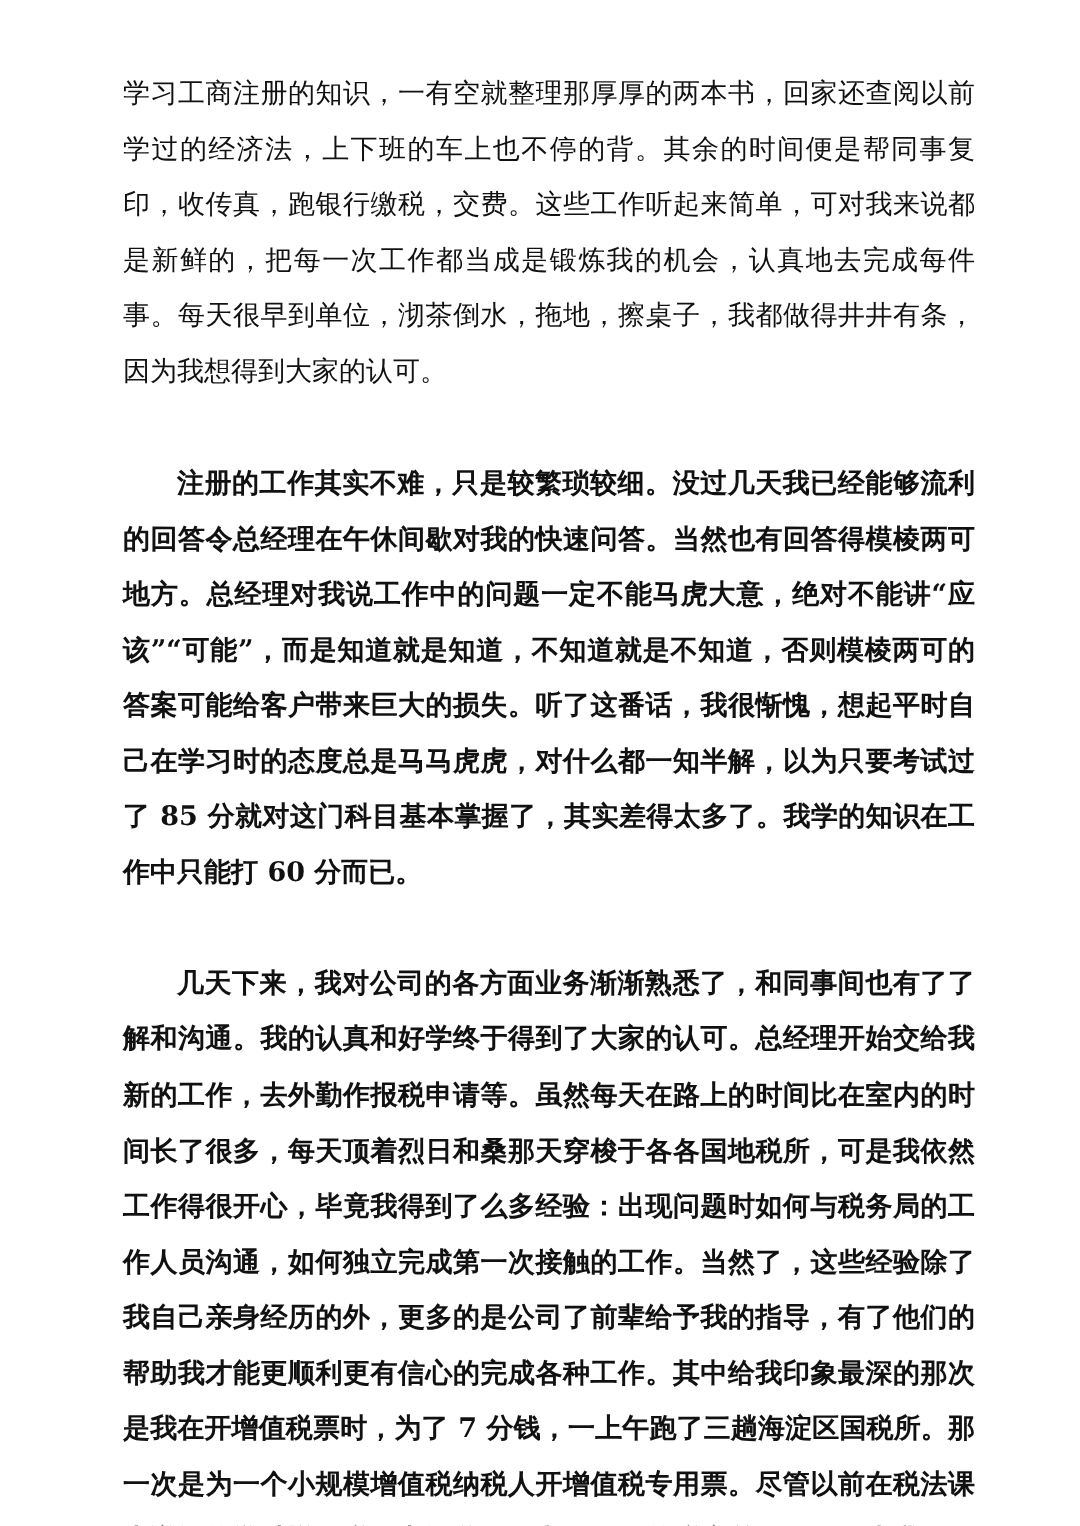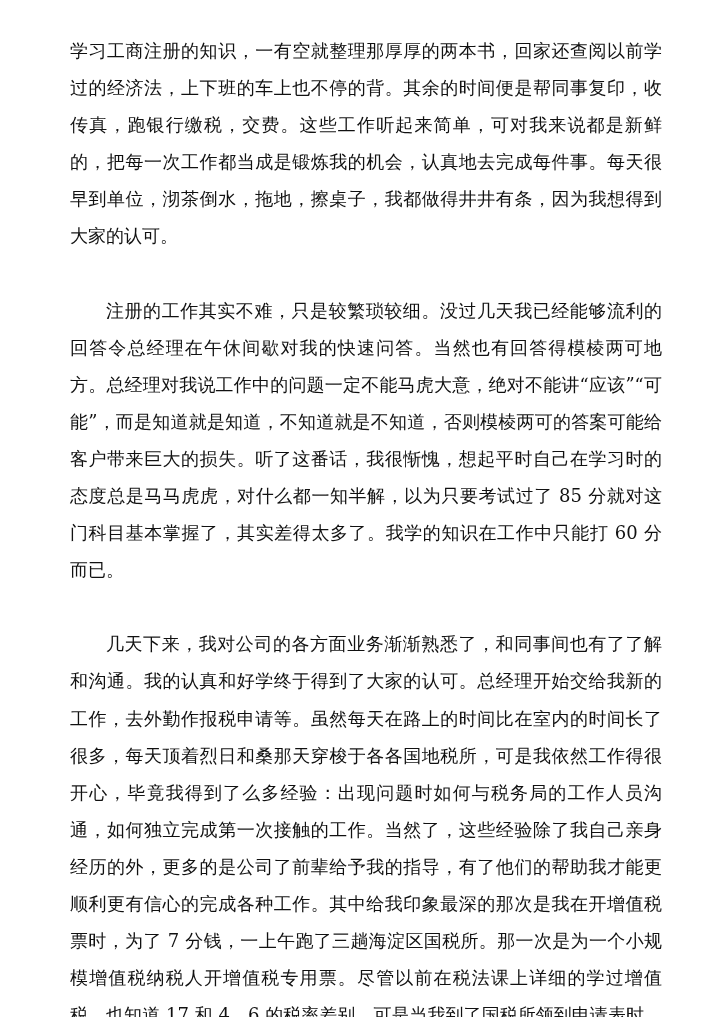--- a/index.html
+++ b/index.html
@@ -17,30 +17,31 @@
       position: absolute;
       left: 70px;
       top: 32px;
       width: 592px;
       color: #111111;
       font-family: "DejaVu Serif", "Liberation Serif", serif;
       font-size: 18px;
       line-height: 37.1px;
     }
     .para {
-      margin: 0;
+      margin: 12px;
       text-align: justify;
       text-justify: inter-character;
       word-break: break-all;
     }
     .para.indent {
       text-indent: 2em;
     }
     .para + .para {
       margin-top: 37px;
+      font-weight: bold;
     }
   </style>
 </head>
 <body>
 
 <div class="page">
   <p class="para">学习工商注册的知识，一有空就整理那厚厚的两本书，回家还查阅以前学过的经济法，上下班的车上也不停的背。其余的时间便是帮同事复印，收传真，跑银行缴税，交费。这些工作听起来简单，可对我来说都是新鲜的，把每一次工作都当成是锻炼我的机会，认真地去完成每件事。每天很早到单位，沏茶倒水，拖地，擦桌子，我都做得井井有条，因为我想得到大家的认可。</p>
   <p class="para indent">注册的工作其实不难，只是较繁琐较细。没过几天我已经能够流利的回答令总经理在午休间歇对我的快速问答。当然也有回答得模棱两可地方。总经理对我说工作中的问题一定不能马虎大意，绝对不能讲“应该”“可能”，而是知道就是知道，不知道就是不知道，否则模棱两可的答案可能给客户带来巨大的损失。听了这番话，我很惭愧，想起平时自己在学习时的态度总是马马虎虎，对什么都一知半解，以为只要考试过了 85 分就对这门科目基本掌握了，其实差得太多了。我学的知识在工作中只能打 60 分而已。</p>
   <p class="para indent">几天下来，我对公司的各方面业务渐渐熟悉了，和同事间也有了了解和沟通。我的认真和好学终于得到了大家的认可。总经理开始交给我新的工作，去外勤作报税申请等。虽然每天在路上的时间比在室内的时间长了很多，每天顶着烈日和桑那天穿梭于各各国地税所，可是我依然工作得很开心，毕竟我得到了么多经验：出现问题时如何与税务局的工作人员沟通，如何独立完成第一次接触的工作。当然了，这些经验除了我自己亲身经历的外，更多的是公司了前辈给予我的指导，有了他们的帮助我才能更顺利更有信心的完成各种工作。其中给我印象最深的那次是我在开增值税票时，为了 7 分钱，一上午跑了三趟海淀区国税所。那一次是为一个小规模增值税纳税人开增值税专用票。尽管以前在税法课上详细的学过增值税，也知道 17 和 4，6 的税率差别，可是当我到了国税所领到申请表时，依然晕了。拿着表，看着票，我一下子连购货方与销售</p>
 </div>

